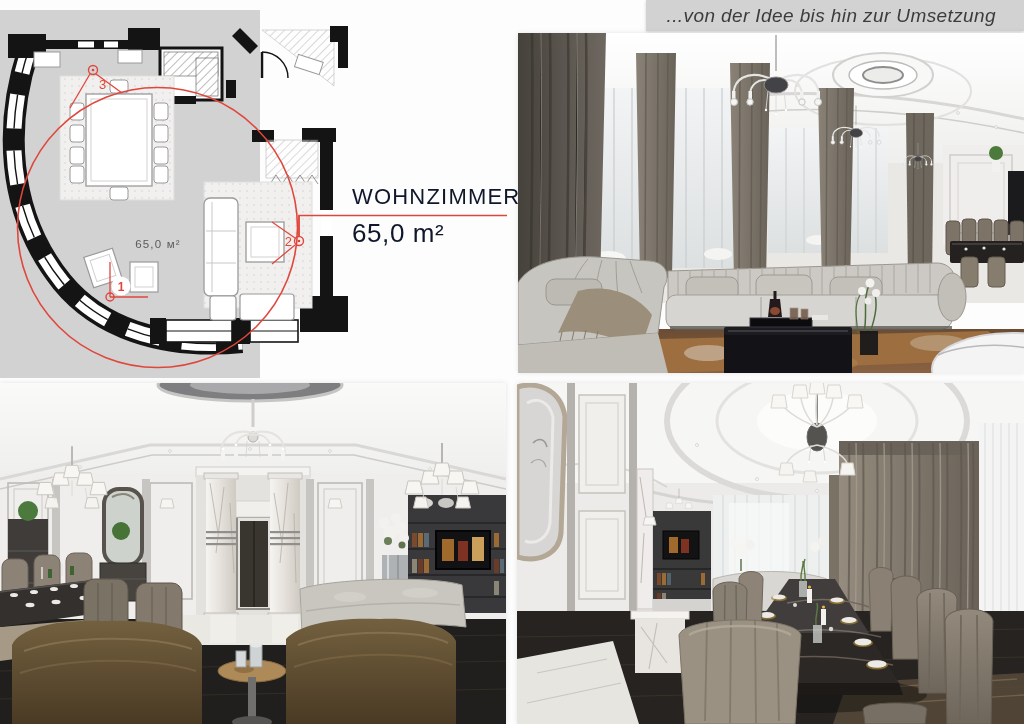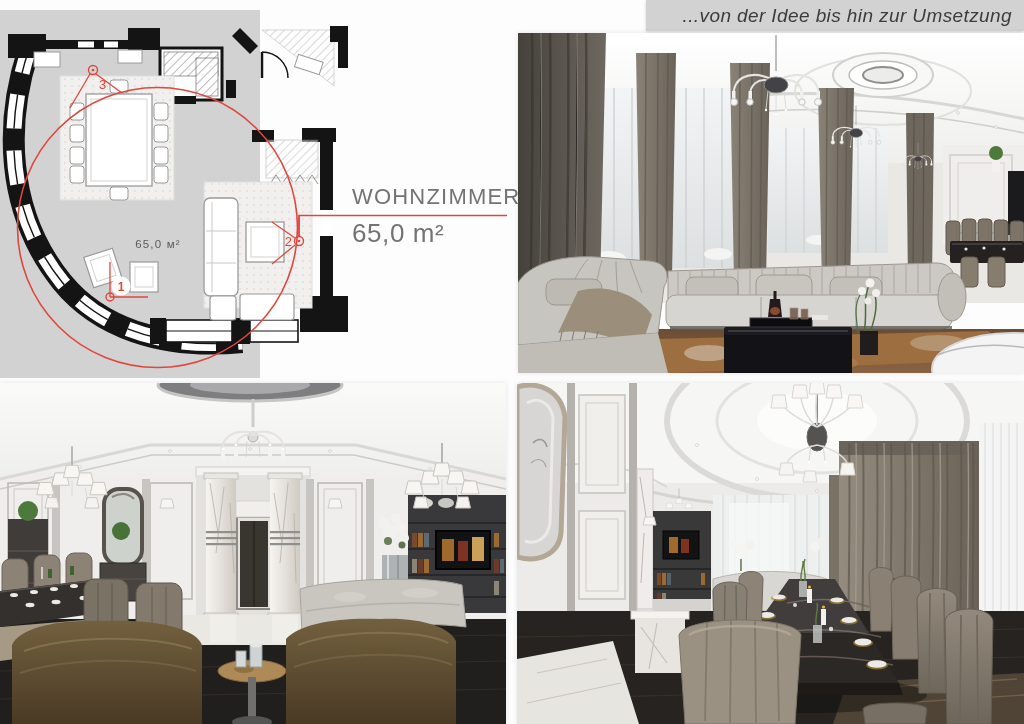--- a/index.html
+++ b/index.html
@@ -3,27 +3,27 @@
 <meta charset="utf-8">
 <style>
   html,body{margin:0;padding:0;background:#ffffff;}
   .page{
     position:relative;width:1024px;height:724px;overflow:hidden;
     background:#fdfdfd;font-family:"Liberation Sans",sans-serif;
   }
   .header-strip{
     position:absolute;left:646px;top:0;width:378px;height:31px;
     background:#d2d2d2;display:flex;align-items:center;justify-content:flex-end;
-    padding-right:12px;box-sizing:border-box;
+    padding-right:28px;box-sizing:border-box;
     box-shadow:0 1px 3px rgba(0,0,0,.18);
   }
   .tagline{font-style:italic;font-size:19px;color:#3c3c3c;letter-spacing:.4px;white-space:nowrap;}
   .plan-panel{position:absolute;left:0;top:0;width:518px;height:383px;}
   .plan-panel svg{display:block;width:100%;height:100%;}
-  .room-label{position:absolute;left:352px;top:184px;color:#737373;}
+  .room-label{position:absolute;left:352px;top:184px;color:#0f172a;}
   .room-name{font-size:22px;letter-spacing:1.2px;}
   .room-area{font-size:26px;margin-top:8px;letter-spacing:.6px;}
   .photo{position:absolute;margin:0;padding:0;box-shadow:0 0 5px rgba(0,0,0,.10);}
   .photo svg{display:block;width:100%;height:100%;}
   #photo-living{left:518px;top:33px;width:506px;height:340px;}
   #photo-salon{left:0;top:383px;width:506px;height:341px;}
   #photo-dining{left:517px;top:383px;width:507px;height:341px;}
 </style>
 </head>
 <body>

